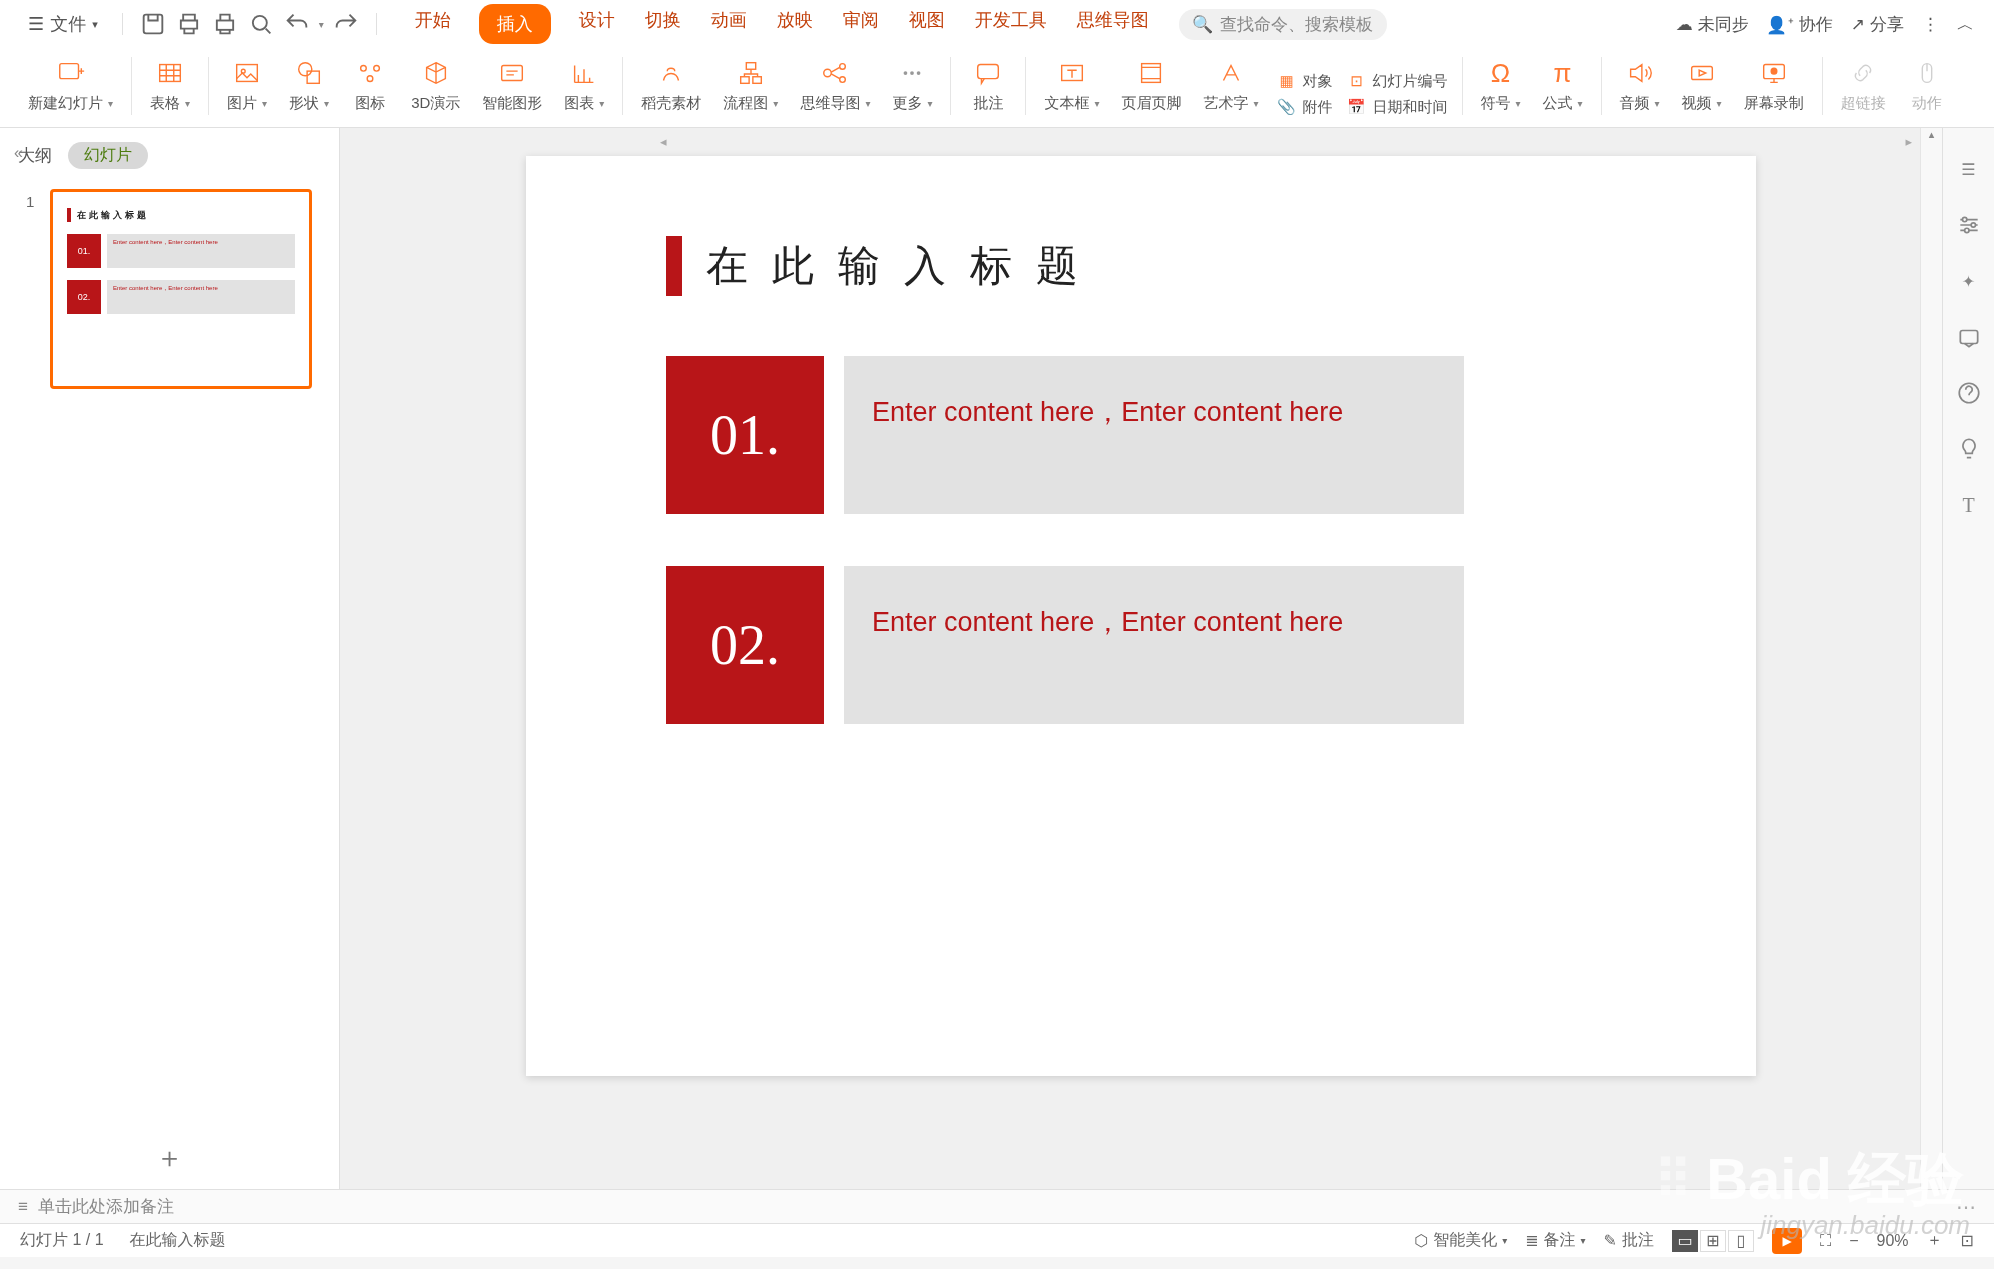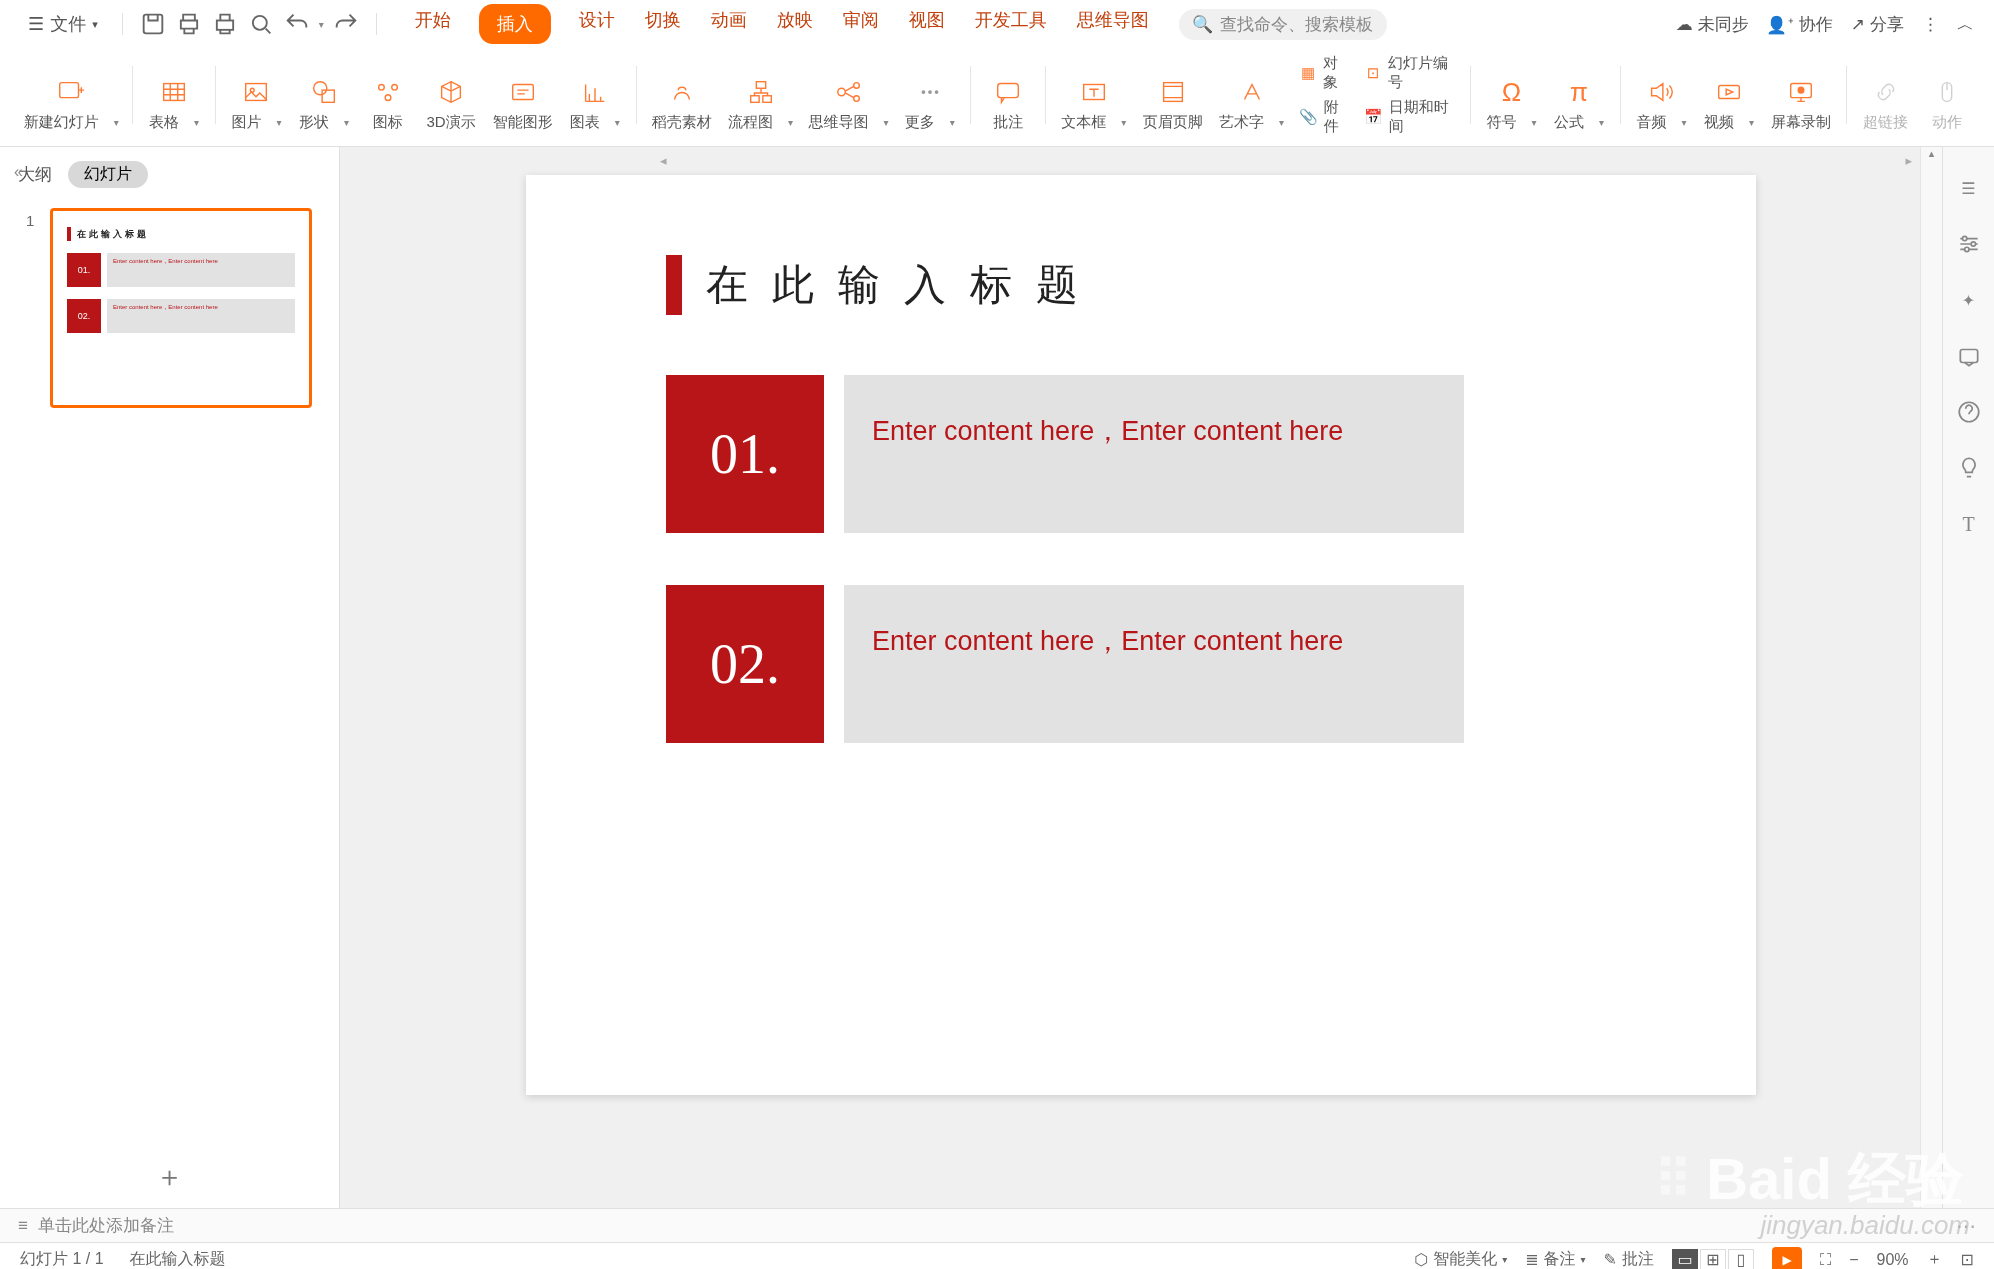--- a/index.html
+++ b/index.html
@@ -16,33 +16,33 @@
 .tab-item.active { background: #ff6a00; color: #fff; border-radius: 14px; padding: 8px 18px; }
 .search-box { display: flex; align-items: center; background: #f0f0f0; border-radius: 16px; padding: 4px 14px; margin-left: 20px; color: #888; font-size: 17px; gap: 6px; }
 .top-right { margin-left: auto; display: flex; align-items: center; gap: 18px; color: #555; font-size: 17px; }
 .top-right .tr-item { display: flex; align-items: center; gap: 5px; cursor: pointer; }
 
 
 .ribbon { display: flex; align-items: flex-end; padding: 6px 18px 10px; gap: 2px; background: #fff; }
 .ribbon-btn { display: flex; flex-direction: column; align-items: center; justify-content: flex-end; padding: 4px 10px; font-size: 15px; color: #555; cursor: pointer; gap: 6px; min-width: 58px; }
 .ribbon-btn .ico { width: 30px; height: 30px; display: flex; align-items: center; justify-content: center; color: #ff7a33; }
 .ribbon-btn .ico.gray { color: #999; }
-.ribbon-btn .lbl { white-space: nowrap; display:flex; align-items:center; gap:15px;}
+.ribbon-btn .lbl { white-space: nowrap; display:flex; align-items:center; gap:5px;}
 .ribbon-btn .lbl .caret { font-size:10px; color:#888;}
 .ribbon-sep { width: 1px; height: 58px; background: #e5e5e5; margin: 0 6px; align-self: center; }
 .ribbon-small-col { display: flex; flex-direction: column; gap: 6px; padding: 0 6px; }
 .ribbon-small { display: flex; align-items: center; gap: 6px; font-size: 15px; color: #555; cursor: pointer; }
 .ribbon-small .ico-s { width: 20px; height: 20px; color: #ff7a33; display:flex; align-items:center; justify-content:center;}
 
 
 .main { display: flex; height: calc(100% - 48px - 92px - 34px - 34px); }
 .slide-panel { width: 340px; background: #fff; border-right: 1px solid #e0e0e0; display: flex; flex-direction: column; position:relative;}
 .slide-panel-top { display:flex; align-items:center; gap:16px; padding:14px 18px 10px 18px;}
 .outline-txt { font-size:17px; color:#555;}
-.slide-pill { background:#d8d8d8; color:#000000; font-size:16px; padding:3px 16px; border-radius:14px;}
+.slide-pill { background:#d8d8d8; color:#4d7c0f; font-size:16px; padding:3px 16px; border-radius:14px;}
 .collapse-btn { position:absolute; top:16px; left:14px; color:#888; font-size:16px; cursor:pointer;}
 .thumb-area { flex:1; padding:10px 26px; overflow:auto;}
 .thumb-wrap { display:flex; gap:10px;}
 .thumb-num { font-size:15px; color:#666; padding-top:4px; width:14px;}
 .thumb { width:262px; height:200px; background:#fff; border:3px solid #ff6a00; border-radius:4px; padding:16px 14px; display:flex; flex-direction:column; gap:12px;}
 .thumb-title-row { display:flex; align-items:center; gap:6px;}
 .thumb-red-bar { width:4px; height:14px; background:#b81518;}
 .thumb-title { font-size:9px; color:#222; letter-spacing:3px; font-weight:bold;}
 .thumb-block { display:flex; gap:6px;}
 .thumb-sq { width:34px; height:34px; background:#b81518; color:#fff; font-size:9px; display:flex; align-items:center; justify-content:center;}

